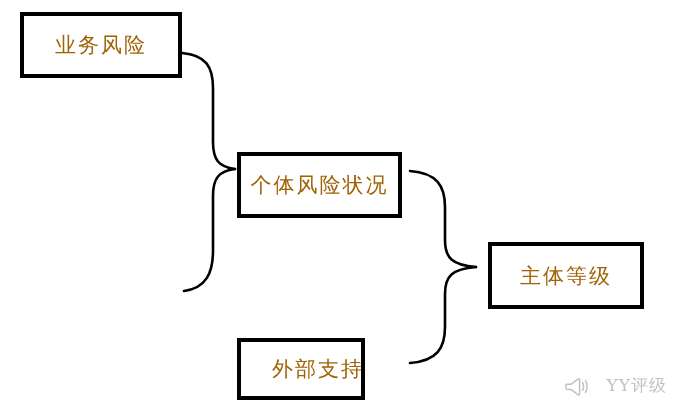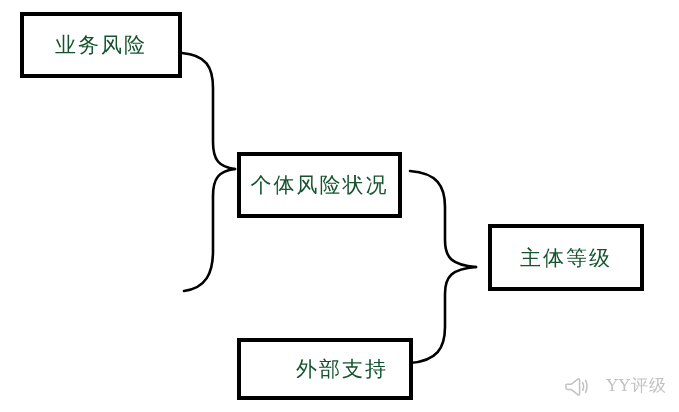--- a/index.html
+++ b/index.html
@@ -23,30 +23,30 @@
     height: 412px;
   }
   .node {
     position: absolute;
     border: 4px solid #000000;
     background: #ffffff;
     display: flex;
     align-items: center;
     justify-content: center;
     font-size: 21px;
-    color: #14532d;
+    color: #a16207;
     letter-spacing: 2px;
     box-sizing: border-box;
     white-space: nowrap;
   }
   .node-business   { left: 20px;  top: 12px;  width: 162px; height: 66px; }
   .node-financial  { left: 28px;  top: 280px; width: 150px; height: 67px; }
   .node-individual { left: 237px; top: 152px; width: 165px; height: 66px; align-items: center; }
-  .node-external   { left: 237px; top: 338px; width: 176px; height: 62px; padding-left: 34px; }
-  .node-rating     { left: 488px; top: 224px; width: 156px; height: 67px; }
+  .node-external   { left: 237px; top: 338px; width: 128px; height: 62px; padding-left: 34px; }
+  .node-rating     { left: 488px; top: 242px; width: 156px; height: 67px; }
   .watermark {
     position: absolute;
     right: 12px;
     bottom: 14px;
     display: flex;
     gap: 16px;
     color: #c2c2c2;
     font-size: 17px;
     letter-spacing: 1px;
     user-select: none;

